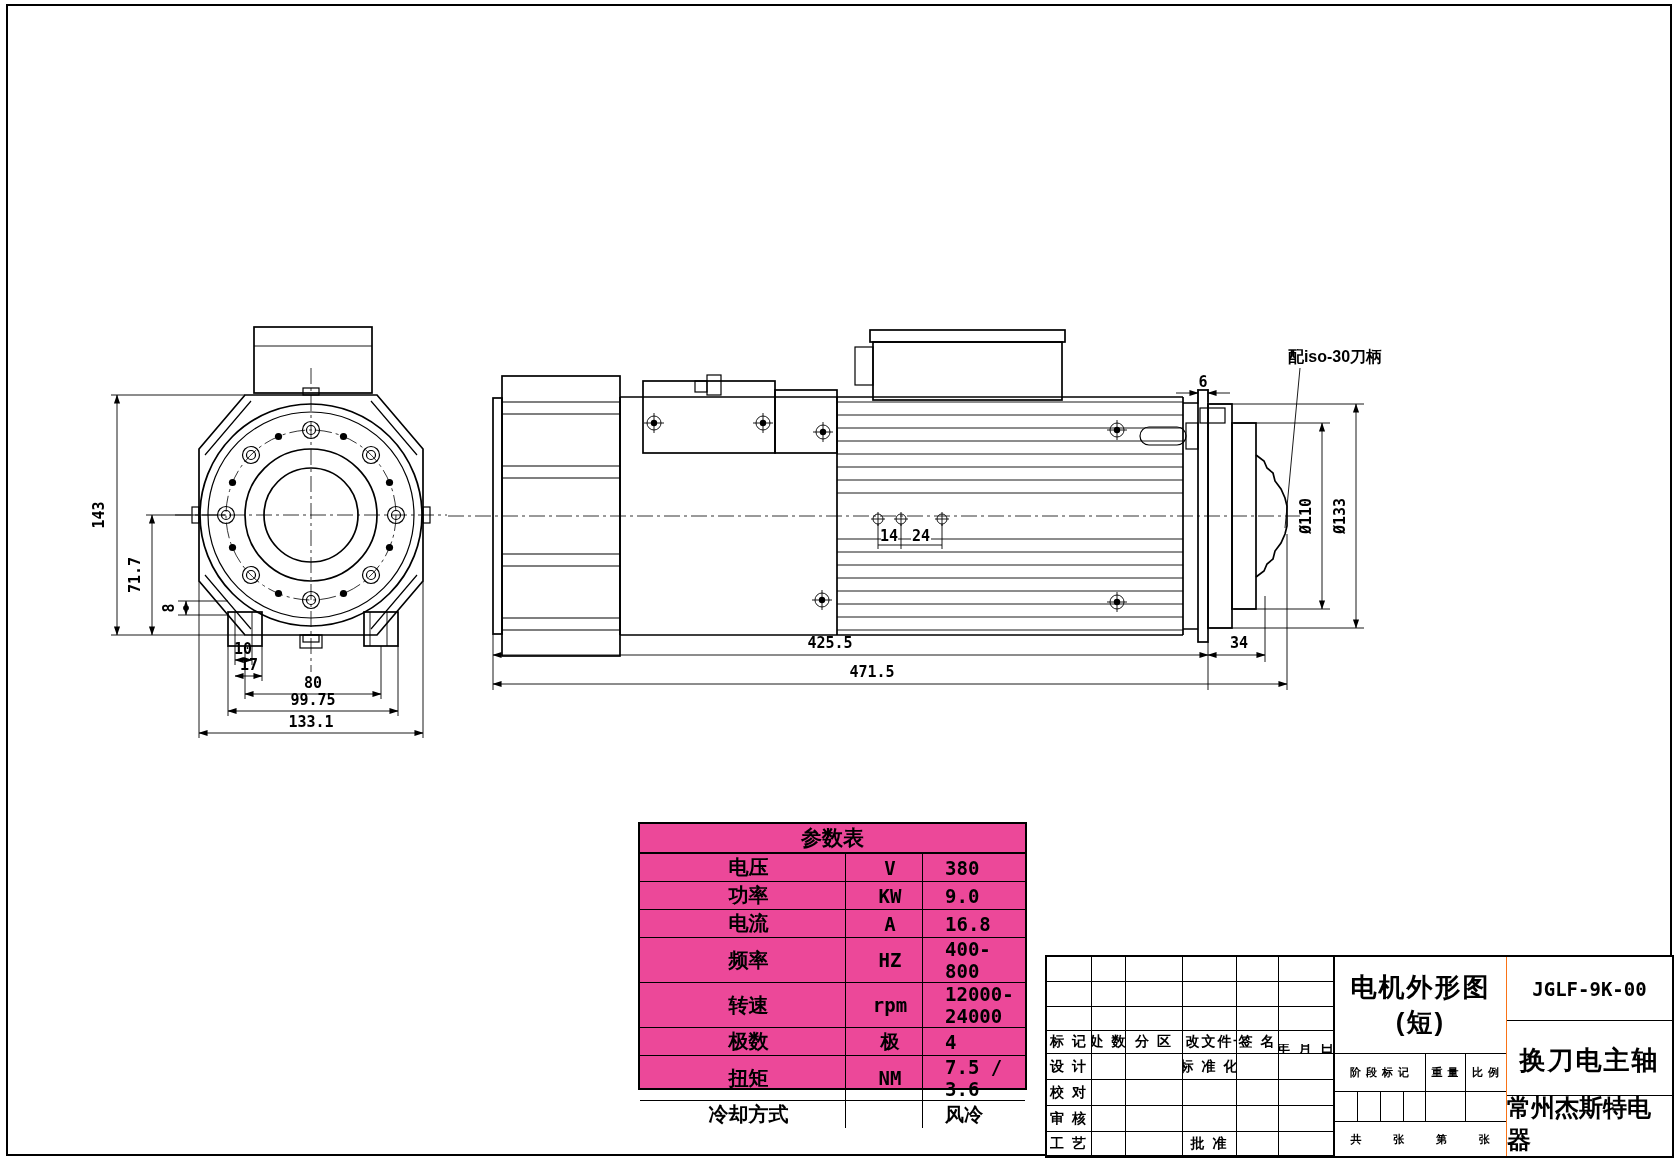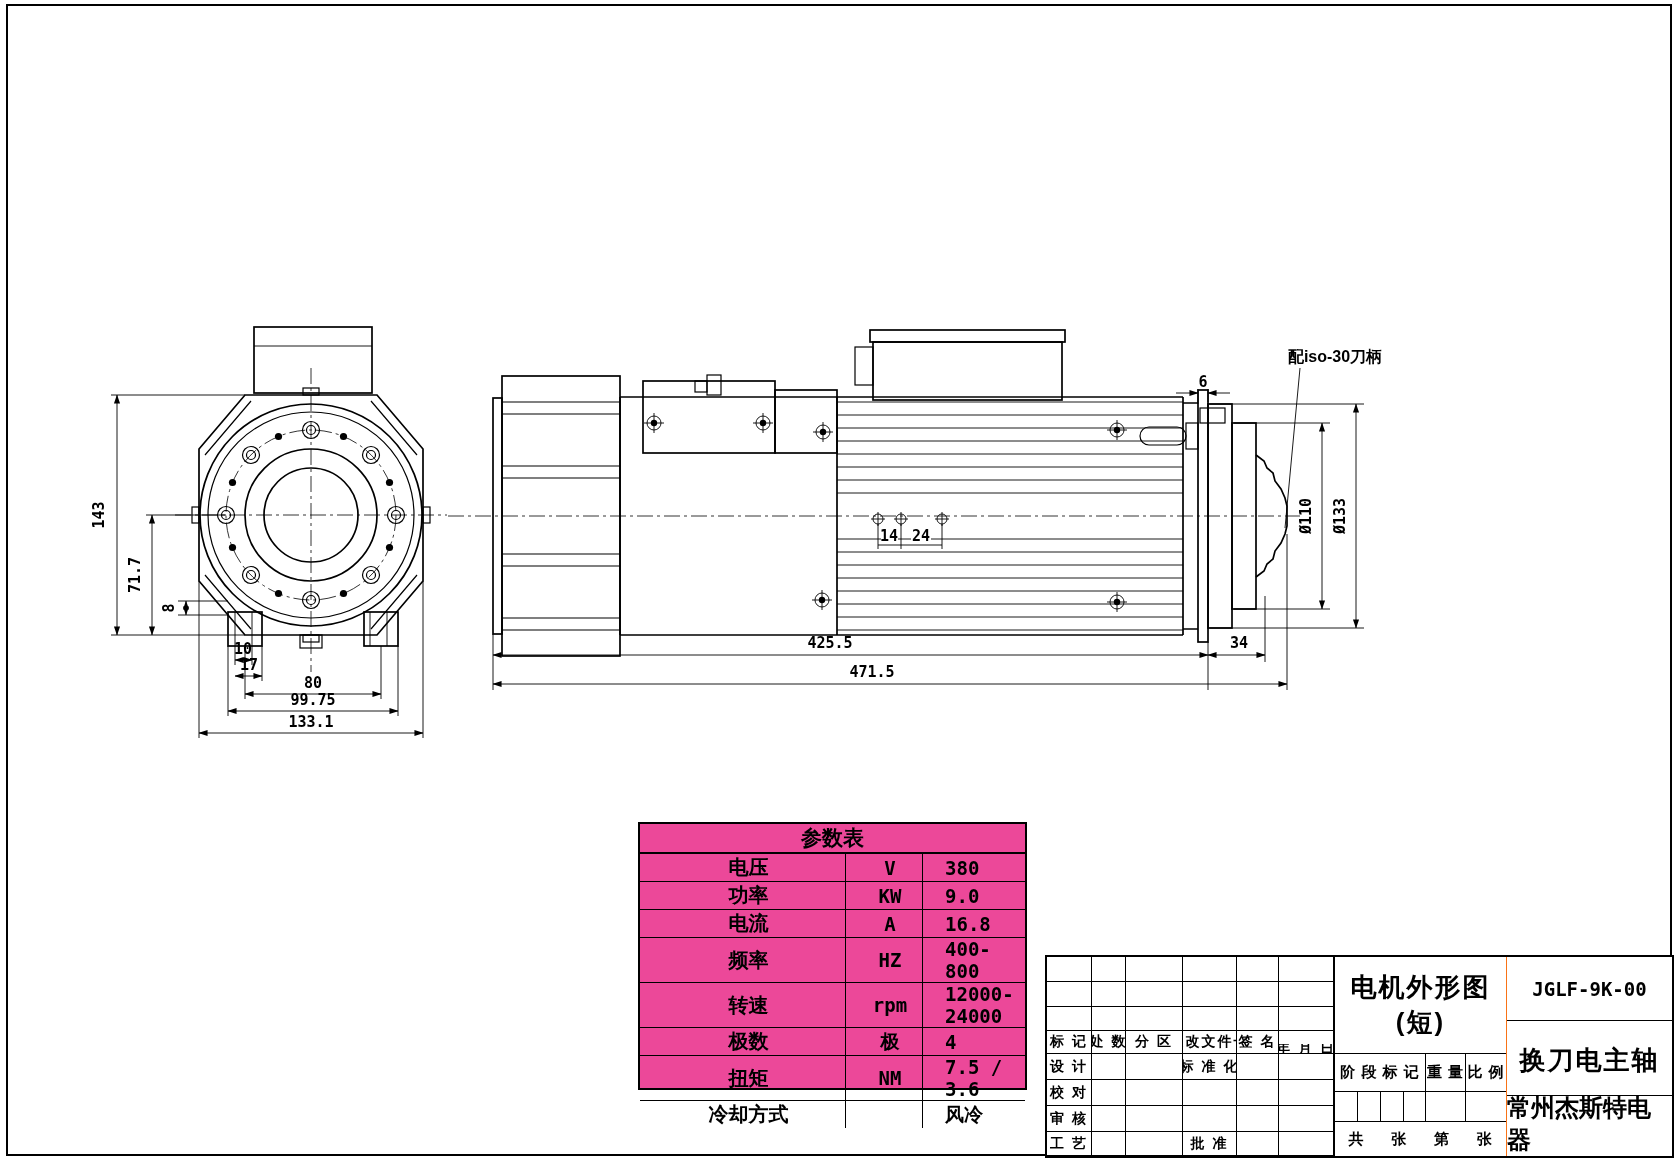--- a/index.html
+++ b/index.html
@@ -41,21 +41,21 @@
   .g{border-right:1px solid #000;border-bottom:1px solid #000;display:flex;align-items:center;justify-content:center;
      font-size:14px;font-weight:bold;letter-spacing:2px;white-space:nowrap;overflow:hidden;text-align:center;}
   .g:nth-child(6n){border-right:none;margin-top:13px;}
   .tb-mid{position:absolute;left:288px;top:0;width:171px;height:199px;}
   .tb-right{position:absolute;left:459px;top:0;width:166px;height:199px;border-left:1px solid #f97316;}
   .cell{position:absolute;display:flex;align-items:center;justify-content:center;font-weight:bold;}
   .bb{border-bottom:1px solid #000;}
   .br{border-right:1px solid #000;}
   .ttl1{font-size:26px;letter-spacing:2px;}
   .ttl2{font-size:24px;}
-  .small{font-size:15px;letter-spacing:1px;}
+  .small{font-size:11px;letter-spacing:1px;}
 </style>
 </head>
 <body>
 
 <div class="page">
   <div class="frame"></div>
 
   <svg width="1678" height="1166" viewBox="0 0 1678 1166">
     <defs>
       <marker id="arr" viewBox="0 0 10 10" refX="9.5" refY="5" markerWidth="10" markerHeight="10" orient="auto-start-reverse">

